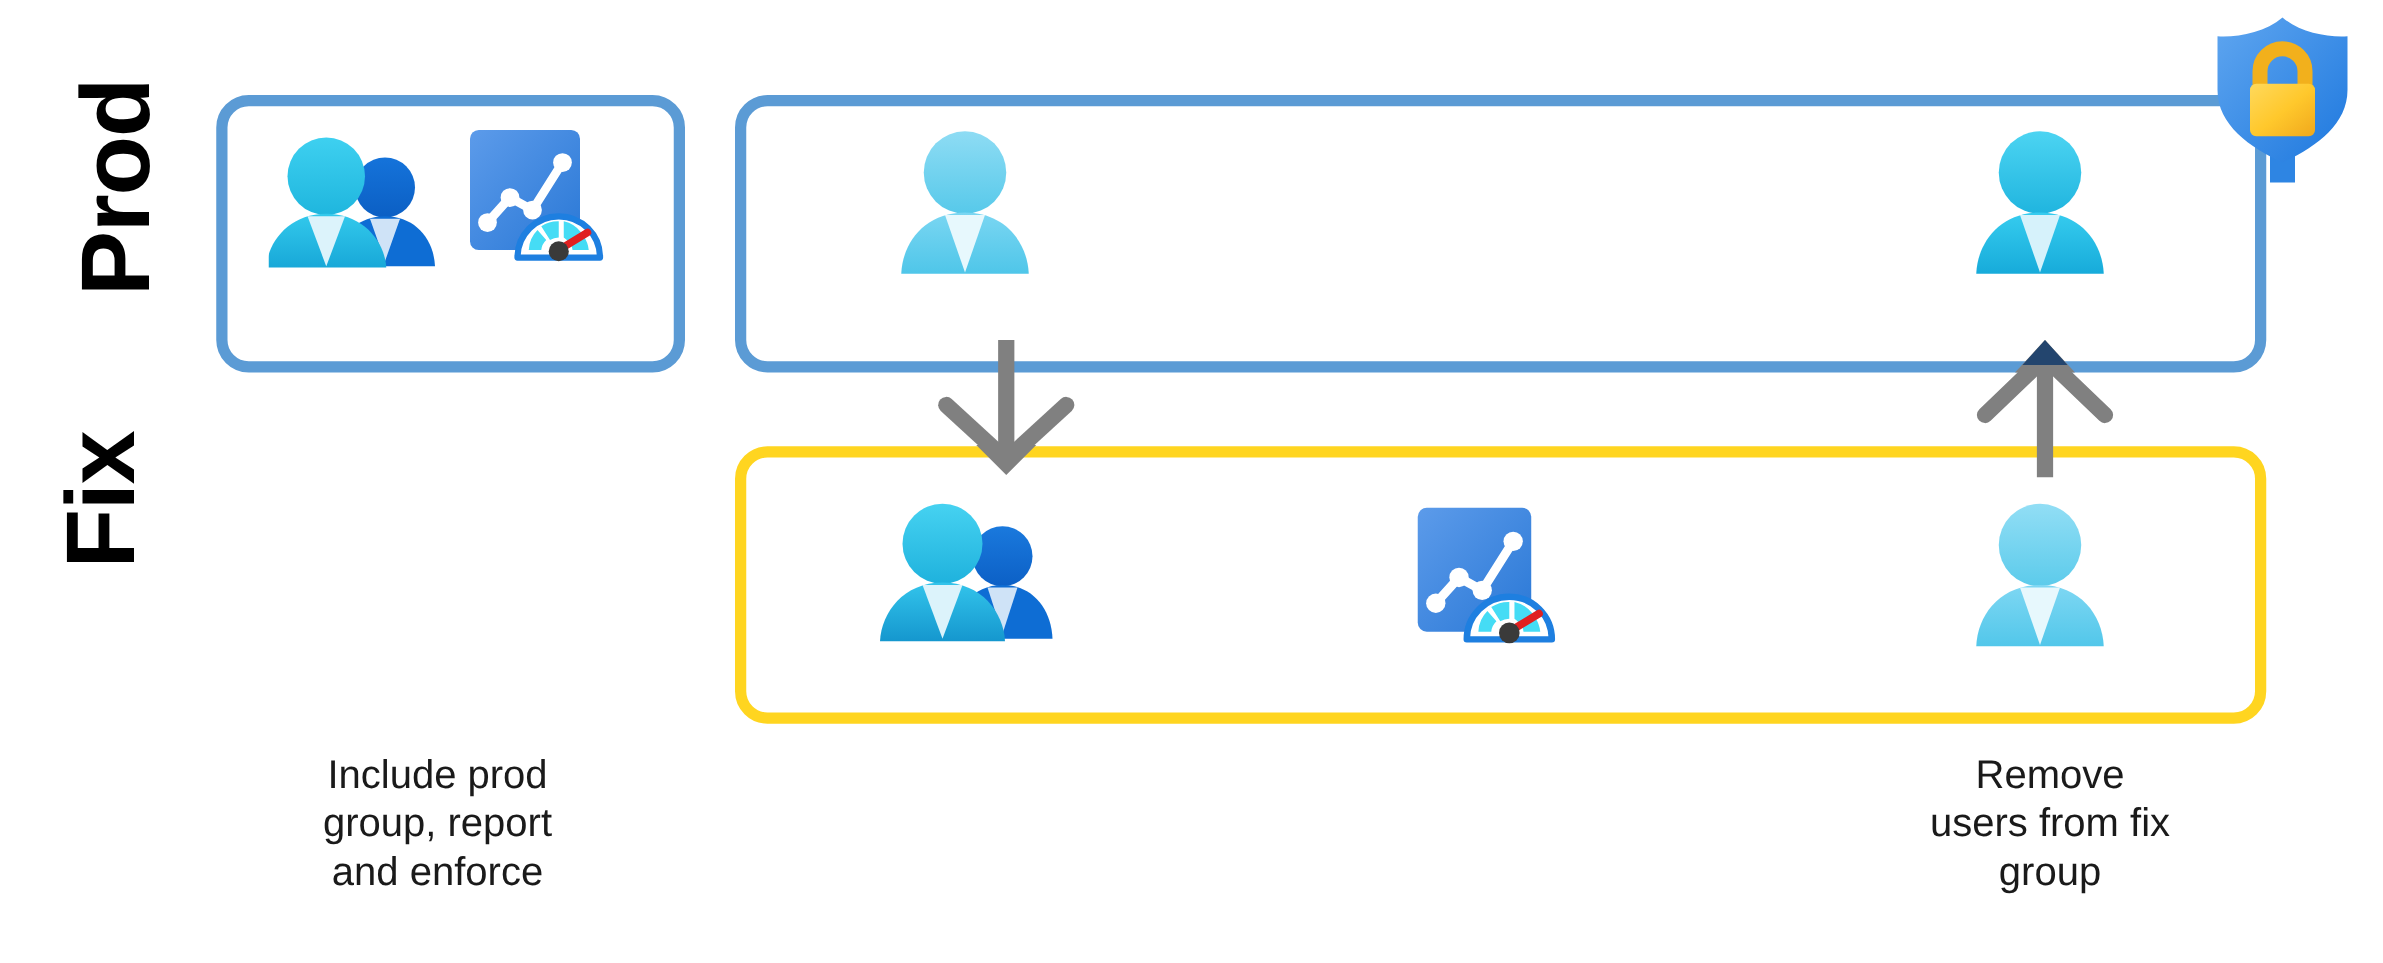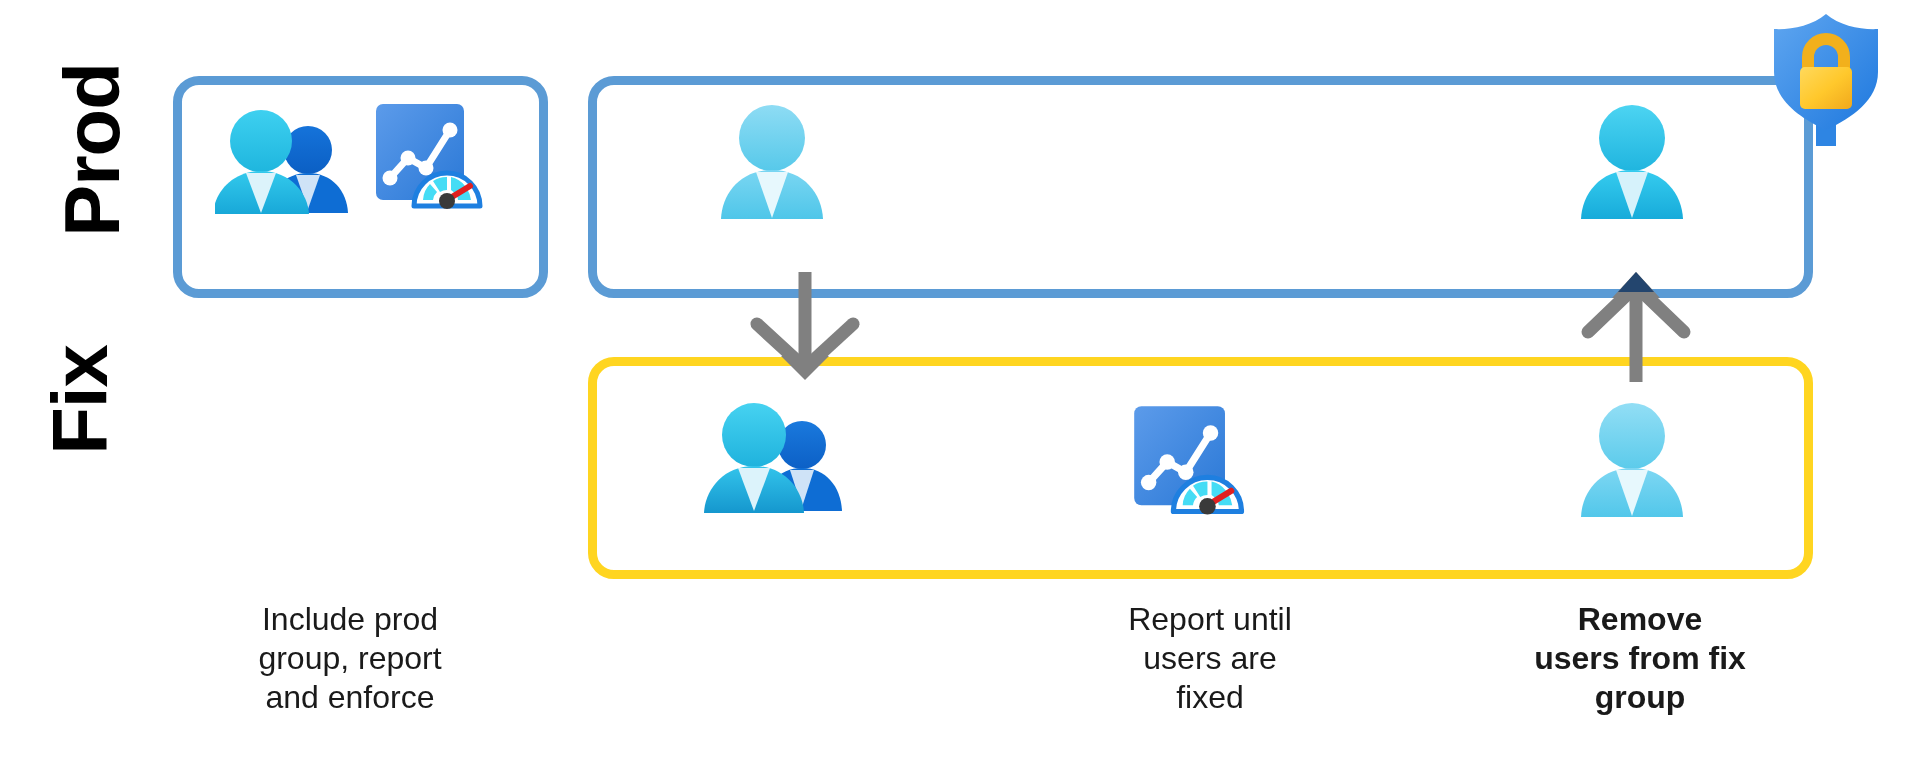--- a/index.html
+++ b/index.html
@@ -96,21 +96,21 @@
     font-size: 32px;
     line-height: 1.22;
     color: #1a1a1a;
     text-align: center;
     font-weight: 400;
     white-space: pre-line;
   }
   #caption-0 { left: 155px;  width: 390px; }
   #caption-1 { left: 585px;  width: 400px; }
   #caption-2 { left: 1030px; width: 360px; }
-  #caption-3 { left: 1440px; width: 400px; font-weight: bold; }
+  #caption-3 { left: 1440px; width: 400px; }
 </style>
 </head>
 <body>
 
 <div id="canvas">
 
   <div class="row-label" id="label-prod">Prod</div>
 
   <div class="row-label" id="label-fix">Fix</div>
 
@@ -314,20 +314,17 @@
       </defs>
       <circle cx="60" cy="38" r="33" fill="url(#g-head-f)"></circle>
       <path d="M60 70 C92 70 110 94 111 119 L9 119 C10 94 28 70 60 70 Z" fill="url(#g-body-f)"></path>
       <path d="M44 72 L60 118 L76 72 Z" fill="#E7F8FD"></path>
     </svg>
   </div>
 
   <div class="caption" id="caption-0">Include prod
 group, report
 and enforce</div>
-  <div class="caption" id="caption-2">Report until
-users are
-fixed</div>
   <div class="caption" id="caption-3">Remove
 users from fix
 group</div>
 
 </div>
 
 </body></html>

